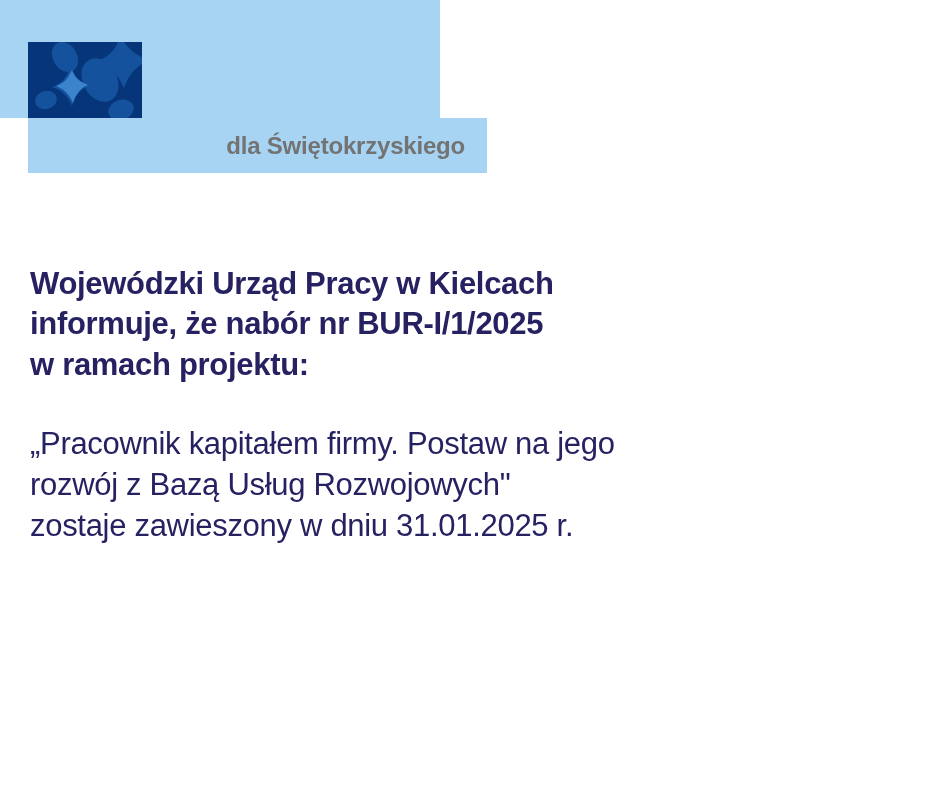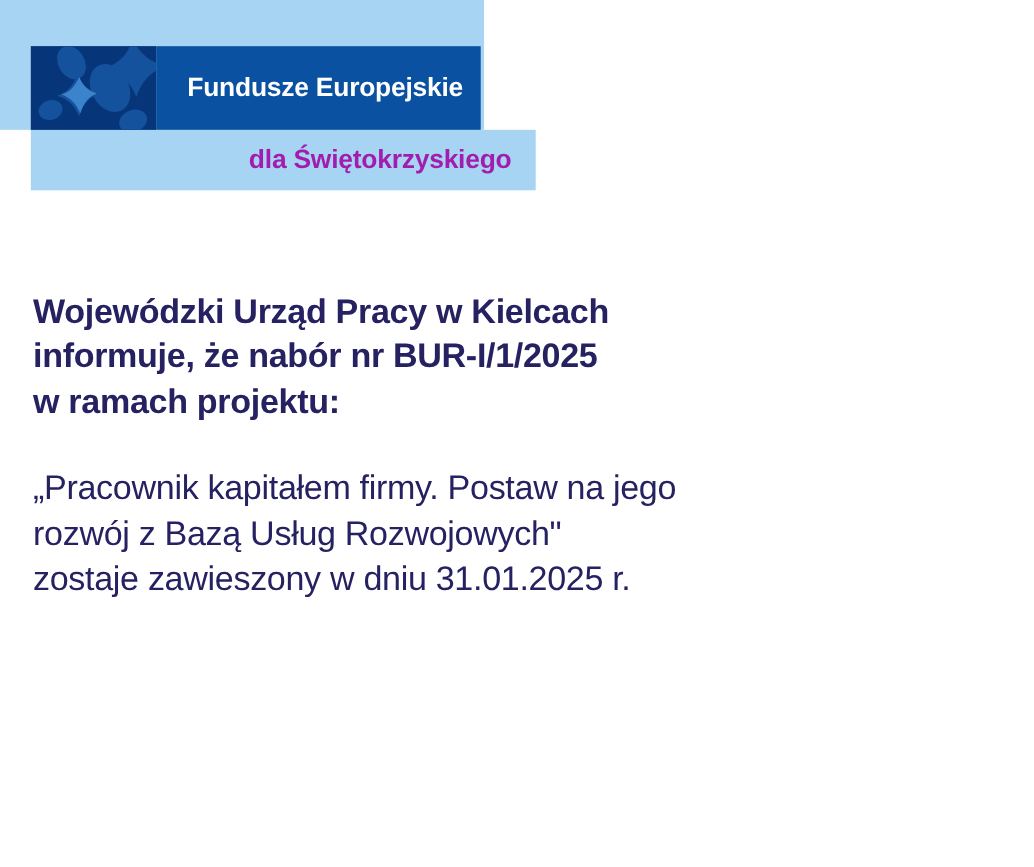--- a/index.html
+++ b/index.html
@@ -76,21 +76,21 @@
   }
   .hdr-sub-text {
     position: absolute;
     left: 28px;
     top: 118px;
     width: 437px;
     height: 55px;
     display: flex;
     align-items: center;
     justify-content: flex-end;
-    color: #a21caf;
+    color: #737373;
     font-size: 24px;
     font-weight: bold;
     letter-spacing: -0.2px;
     white-space: nowrap;
   }
 
   
   .content {
     position: absolute;
     left: 30px;
@@ -145,23 +145,20 @@
         <ellipse cx="37" cy="15" rx="12" ry="16" transform="rotate(-30 37 15)"></ellipse>
         <ellipse cx="93" cy="68" rx="13" ry="10" transform="rotate(-20 93 68)"></ellipse>
         <ellipse cx="18" cy="58" rx="11" ry="9" transform="rotate(-15 18 58)"></ellipse>
       </g>
       <g fill="#3f8ad0" opacity="0.9">
         <path d="M44 28 C48 37 52 40 60 43 C52 46 48 52 45 61 C41 52 36 47 28 44 C37 41 40 36 44 28 Z"></path>
       </g>
     </svg>
   </div>
 
-  <div class="hdr-bar">
-    <span class="hdr-bar-text">Fundusze Europejskie</span>
-  </div>
 
   <div class="hdr-sub-text">dla Świętokrzyskiego</div>
 </div>
 
 <div class="content">
   <h1 class="headline">Wojewódzki Urząd Pracy w Kielcach
 informuje, że nabór nr  BUR-I/1/2025
 w ramach projektu:</h1>
   <p class="body-text">„Pracownik kapitałem firmy. Postaw na jego
 rozwój z Bazą Usług Rozwojowych"

